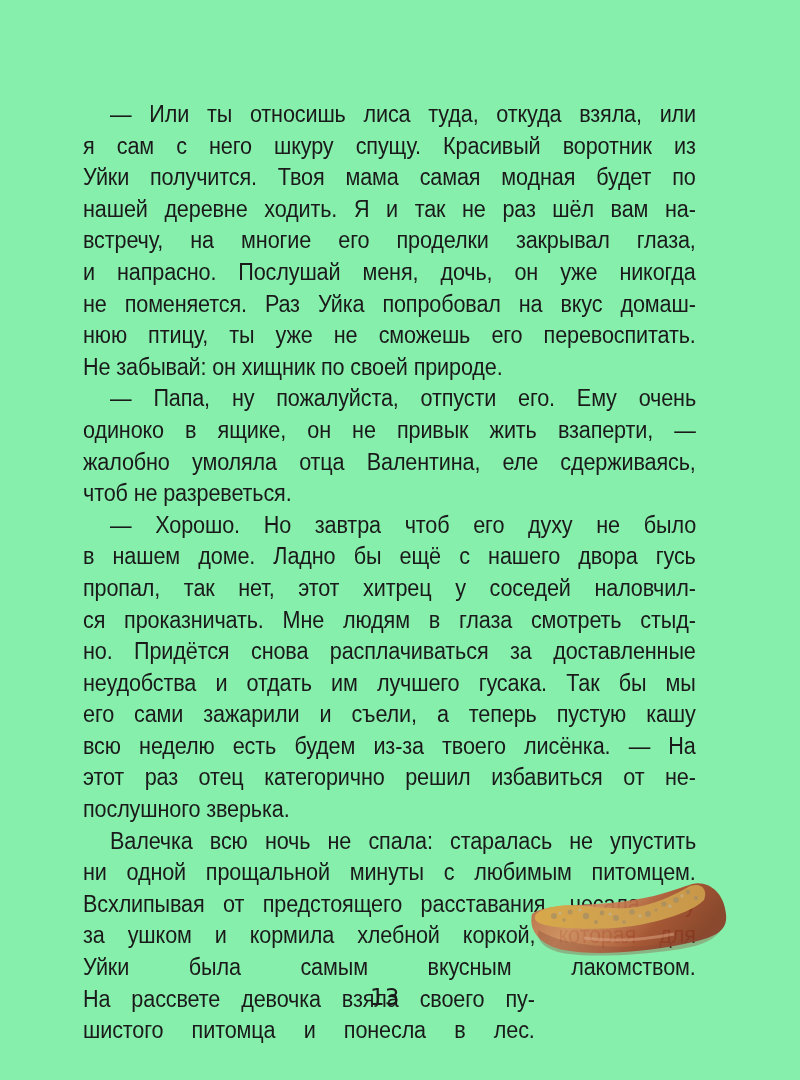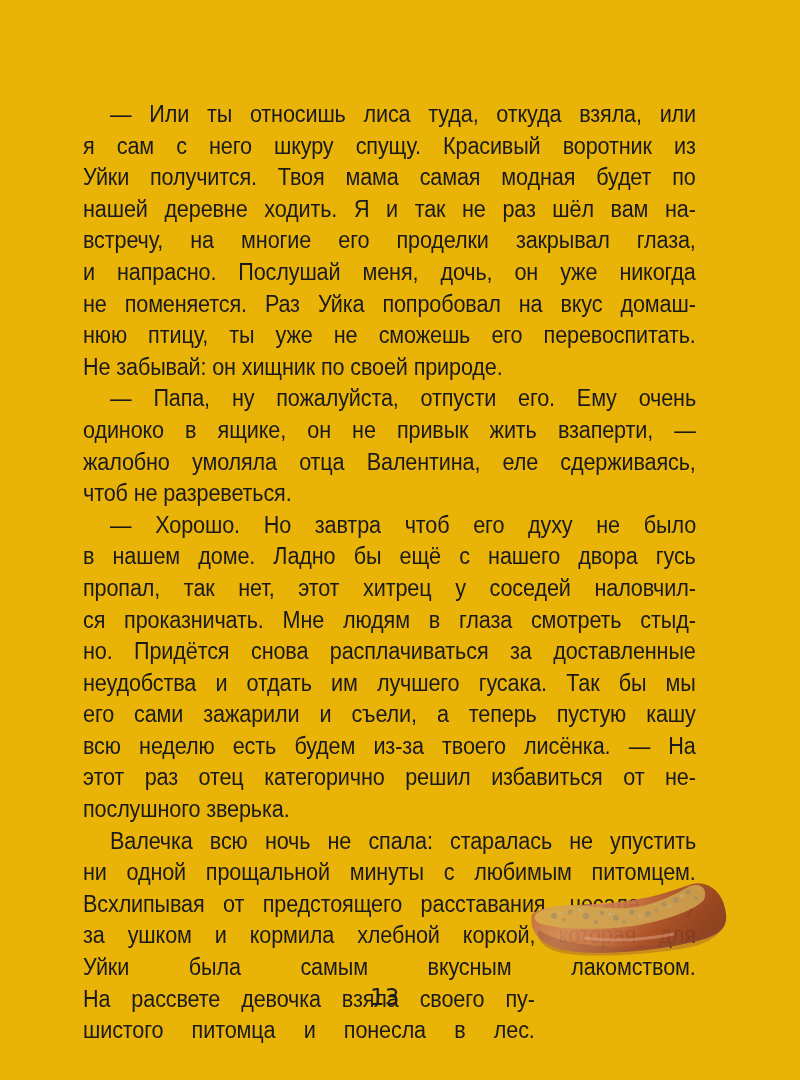--- a/index.html
+++ b/index.html
@@ -12,21 +12,21 @@
       height: 1080px;
       position: relative;
       overflow: hidden;
       font-family: "Liberation Sans", "DejaVu Sans", sans-serif;
       color: #1a1a1a;
     }
     .page {
       position: absolute;
       left: 0; top: 0;
       width: 800px; height: 1080px;
-      background: #eab308;
+      background: #86efac;
     }
     .text-block {
       position: absolute;
       left: 83px;
       top: 99px;
       width: 613px;
     }
     .line {
       display: block;
       height: 31.6px;

